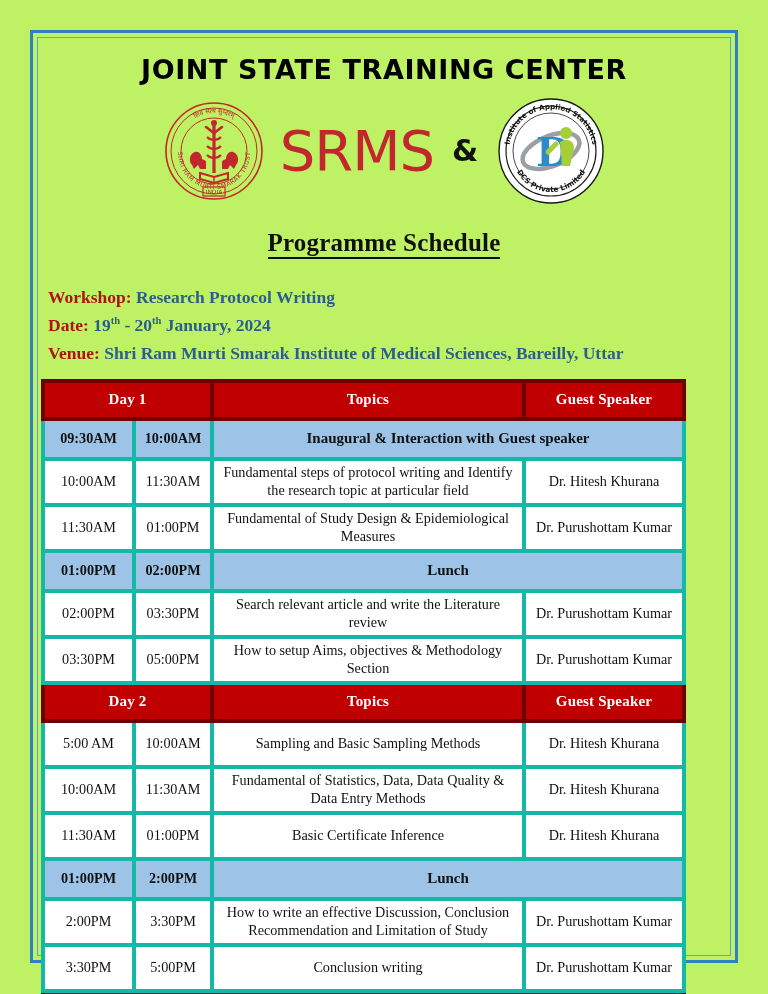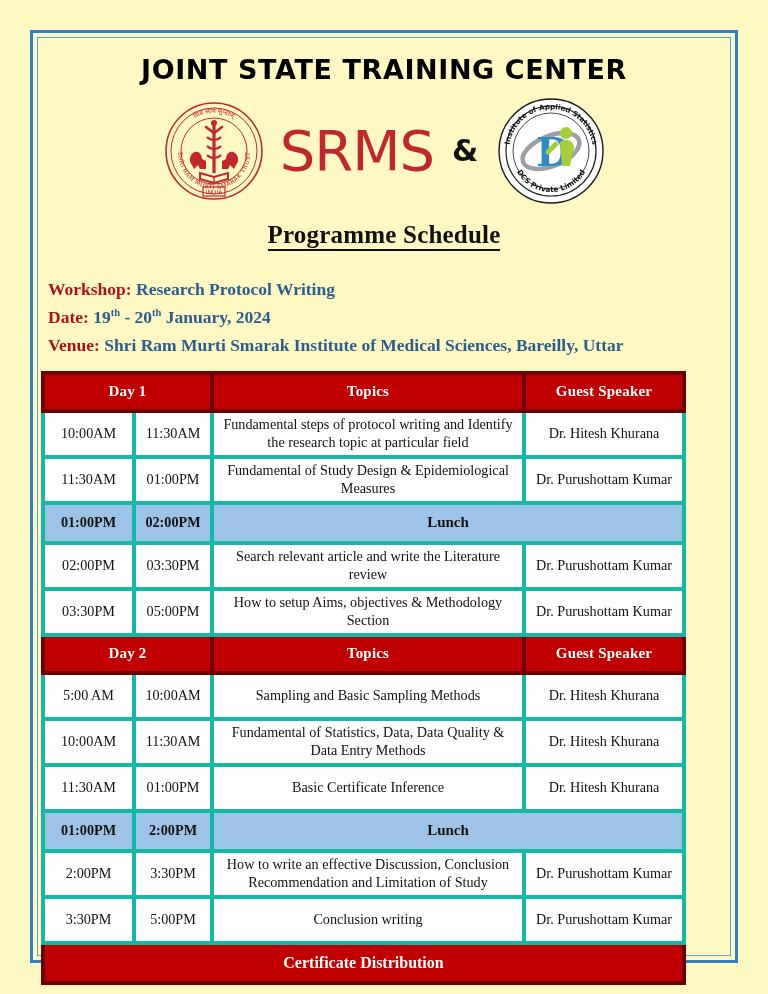--- a/index.html
+++ b/index.html
@@ -10,21 +10,21 @@
     width: 768px;
     height: 994px;
     background: #ffffff;
     font-family: "Liberation Serif", serif;
     overflow: hidden;
   }
   .page {
     position: relative;
     width: 768px;
     height: 994px;
-    background: #fef9c3;
+    background: #bef264;
     box-sizing: border-box;
   }
   
   .frame-outer {
     position: absolute;
     left: 30px;
     top: 30px;
     width: 708px;
     height: 933px;
     border: 3px solid #2e80c4;
@@ -93,21 +93,21 @@
     height: 110px;
     position: relative;
     flex: 0 0 auto;
   }
 
   .sched-title {
     text-align: center;
     font-size: 25px;
     font-weight: bold;
     color: #101010;
-    margin-top: 14px;
+    margin-top: 22px;
     letter-spacing: 0.2px;
   }
   .sched-title span {
     border-bottom: 2px solid #101010;
     padding-bottom: 1px;
   }
 
   .meta {
     margin-top: 26px;
     padding-left: 8px;
@@ -273,20 +273,25 @@
           <col class="c-spk">
       </colgroup>
       <tbody>
 
         <tr class="day-header">
           <td colspan="2">Day 1</td>
           <td>Topics</td>
           <td>Guest Speaker</td>
         </tr>
 
+        <tr class="highlight">
+          <td>09:30AM</td>
+          <td>10:00AM</td>
+          <td class="banner-cell" colspan="2">Inaugural &amp; Interaction with Guest speaker</td>
+        </tr>
 
         <tr class="session-row">
           <td>10:00AM</td>
           <td>11:30AM</td>
           <td class="topic-cell">Fundamental steps of protocol writing and Identify the research topic at particular field</td>
           <td>Dr. Hitesh Khurana</td>
         </tr>
 
         <tr class="session-row">
           <td>11:30AM</td>

